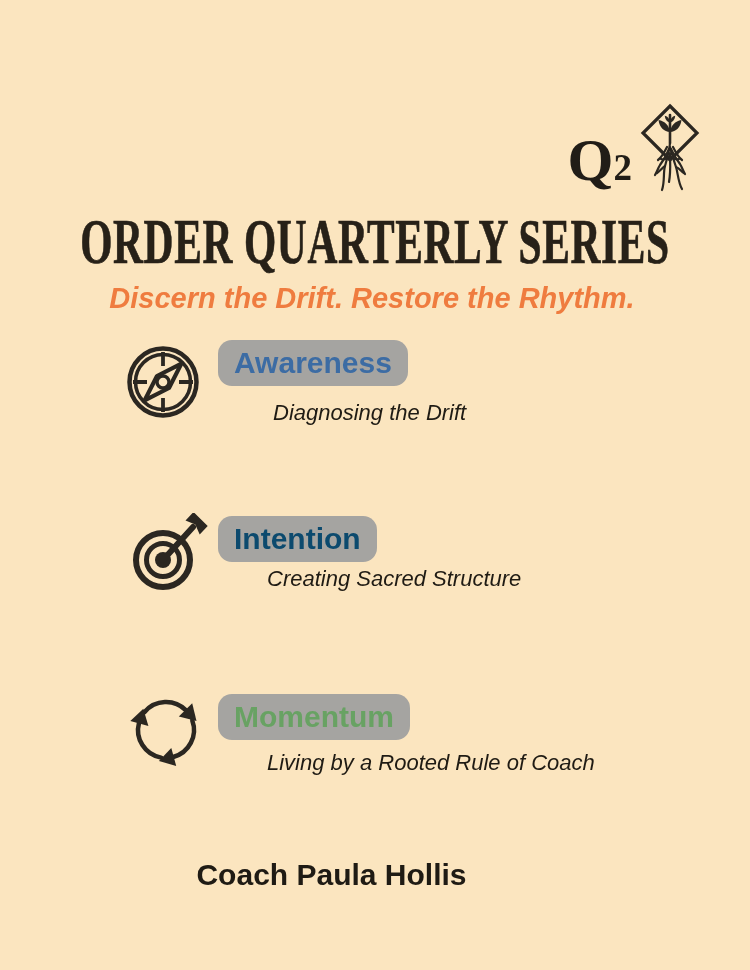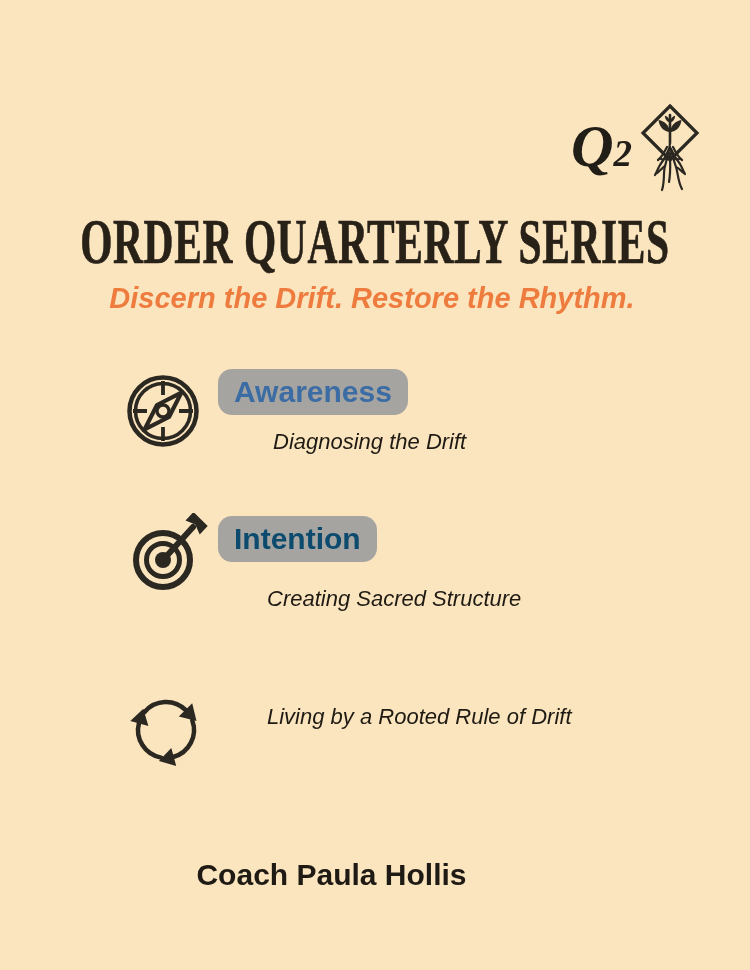--- a/index.html
+++ b/index.html
@@ -1,19 +1,19 @@
 <!DOCTYPE html>
 <html><head>
 <meta charset="utf-8">
 <style>
   * { margin:0; padding:0; box-sizing:border-box; }
   body { width:750px; height:970px; overflow:hidden; }
   .page { position:relative; width:750px; height:970px; background:#fbe5bf; font-family:"Liberation Sans", sans-serif; }
 
-  .brand { position:absolute; top:100px; right:50px; display:flex; align-items:center;font-style:italic; }
+  .brand { position:absolute; top:100px; right:50px; display:flex; align-items:flex-end; }
   .q2 { font-family:"Liberation Serif", serif; font-weight:700; font-size:37px; line-height:62px; color:#211d17; margin-right:8px; }
   .q2::first-letter { font-size:59px; }
   .logo-svg { display:block; margin-top:3px; }
   .brand-name { margin-top:15px; margin-left:6px; font-family:"Liberation Serif", serif; font-weight:700; font-size:26px; line-height:28px; color:#2a251d; letter-spacing:0.5px; }
 
   .title { position:absolute; top:210px; left:50%; white-space:nowrap;
     font-family:"Liberation Serif", serif; font-weight:700; font-size:64px; line-height:64px;
     color:#272118; letter-spacing:1px; -webkit-text-stroke:0.7px #272118;
     transform-origin:left center; transform:scaleX(.647) translateX(-50%); }
   .subtitle { position:absolute; top:281px; left:0; width:696px; text-align:center;
@@ -57,21 +57,21 @@
         <path d="M36,64 C39,65 41,68 44,70"></path>
         <path d="M28,54 C26,56 24,57 21,56"></path>
         <path d="M32,54 C34,56 36,57 39,56"></path>
       </g>
     </svg>
   </div>
 
   <h1 class="title">ORDER QUARTERLY SERIES</h1>
   <p class="subtitle" style="color: rgb(239, 124, 63);">Discern the Drift. Restore the Rhythm.</p>
 
-  <div class="row" style="top:369px;">
+  <div class="row" style="top:340px;">
     <svg class="row-icon" style="top:2px; left:-7px;" width="80" height="80" viewBox="0 0 80 80">
       <g stroke="#2b2721" fill="none">
         <circle cx="40" cy="40" r="33.5" stroke-width="4.5"></circle>
         <circle cx="40" cy="40" r="27.5" stroke-width="3.6"></circle>
         <path d="M40,10 L40,24 M40,56 L40,70 M10,40 L24,40 M56,40 L70,40" stroke-width="3.8"></path>
         <path d="M58.4,21.6 L46,46 L21.6,58.4 L34,34 Z" stroke-width="4.2" stroke-linejoin="round"></path>
         <circle cx="40" cy="40" r="6" stroke-width="3.4" fill="#fbe5bf"></circle>
       </g>
     </svg>
     <div class="row-content">
@@ -85,37 +85,38 @@
       <g stroke="#2b2721" fill="none">
         <circle cx="33" cy="47" r="27" stroke-width="6"></circle>
         <circle cx="33" cy="47" r="16.5" stroke-width="5"></circle>
       </g>
       <circle cx="33" cy="47" r="8" fill="#2b2721"></circle>
       <path d="M33,47 L63,14" stroke="#2b2721" stroke-width="6" stroke-linecap="round" fill="none"></path>
       <path d="M55.5,7.4 L63.5,-1 L70.6,5.9 L77.7,13 L69.7,21.6 L65.3,11.6 Z" fill="#2b2721"></path>
     </svg>
     <div class="row-content">
       <span class="badge" style="color: #0c4a6e;">Intention</span>
-      <div class="desc" style="margin-left:45px; margin-top:20px;">Creating Sacred Structure</div>
+      <div class="desc" style="margin-left:45px; margin-top:0;">Creating Sacred Structure</div>
     </div>
   </div>
 
   <div class="row" style="top:694px;">
     <svg class="row-icon" style="top:-4px; left:-4px;" width="80" height="80" viewBox="0 0 80 80">
       <g stroke="#2b2721" fill="none" stroke-width="4.5" stroke-linecap="round">
         <path d="M18.6,22 A28,28 0 0 1 59.8,20.2"></path>
         <path d="M35.1,67.6 A28,28 0 0 1 13,32.8"></path>
         <path d="M66.3,30.4 A28,28 0 0 1 47.2,67"></path>
       </g>
       <g fill="#2b2721">
         <path d="M70.5,30.9 L66.2,13.2 L52.8,26.6 Z"></path>
         <path d="M17.3,18.7 L4.3,31 L22.4,35.9 Z"></path>
         <path d="M32.9,71 L50.2,75.9 L45.3,57.9 Z"></path>
       </g>
     </svg>
     <div class="row-content">
-      <div class="desc" style="margin-left:45px; margin-top:6px;">Living by a Rooted Rule of Drift</div>
+      <span class="badge" style="color: rgb(104, 162, 99);">Momentum</span>
+      <div class="desc" style="margin-left:45px; margin-top:6px;">Living by a Rooted Rule of Coach</div>
     </div>
   </div>
 
   <div class="footer">Coach Paula Hollis</div>
 
 </div>
 
 </body></html>

